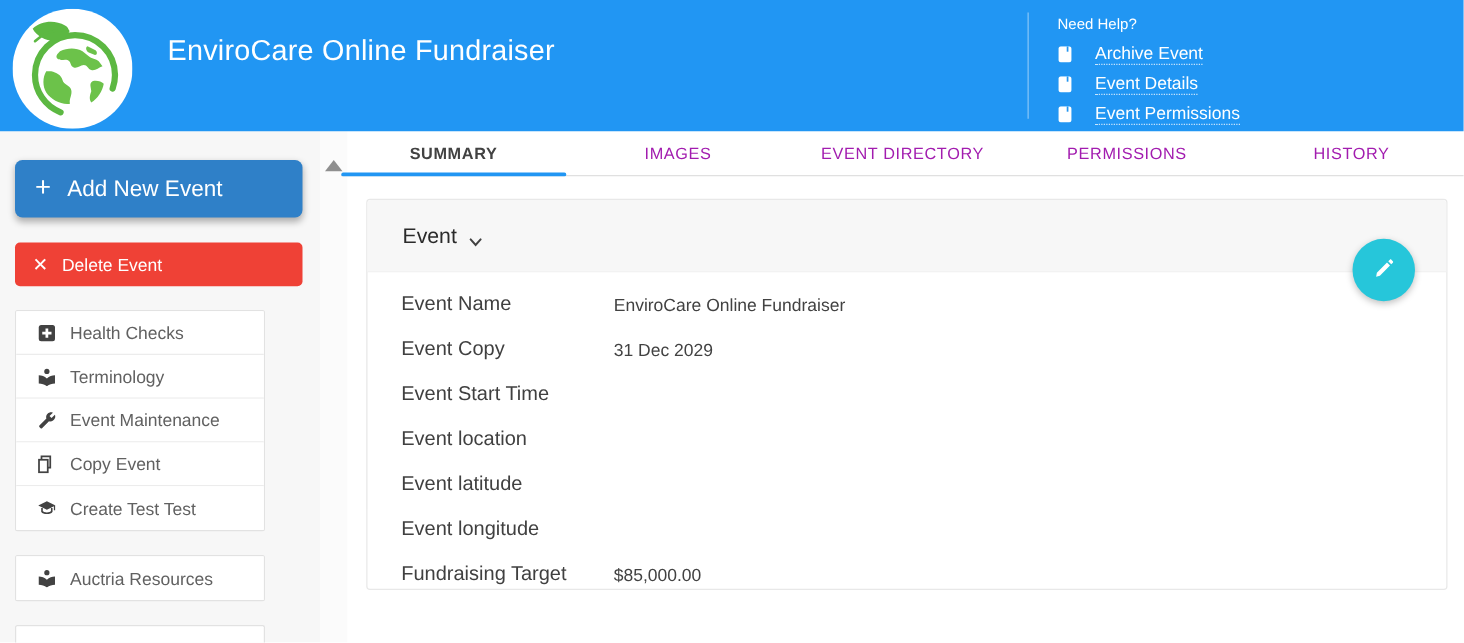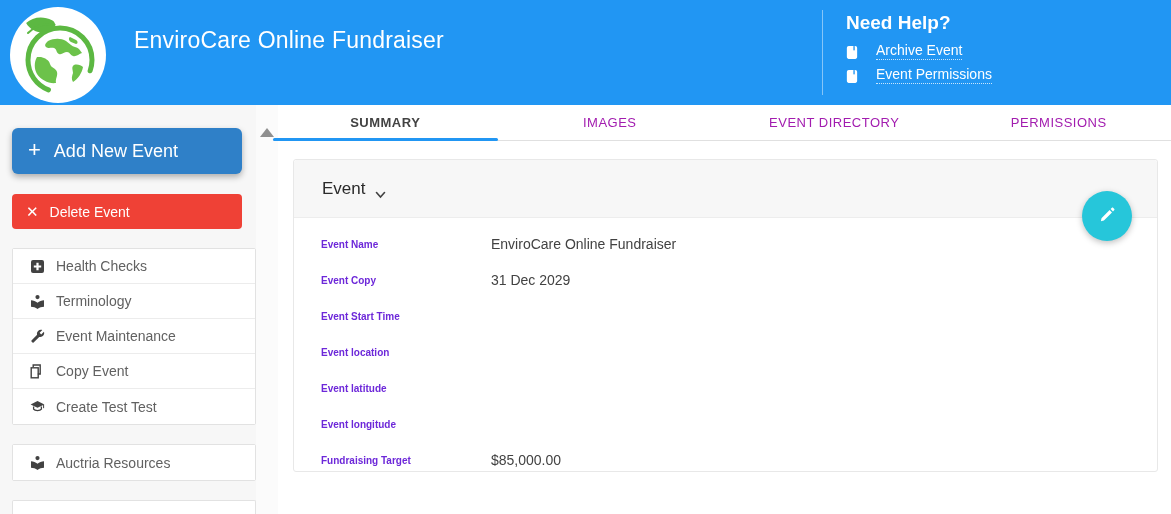--- a/index.html
+++ b/index.html
@@ -5,58 +5,58 @@
   * { margin:0; padding:0; box-sizing:border-box; }
   html,body { width:1171px; height:514px; overflow:hidden; }
   body { font-family:"Liberation Sans", sans-serif; background:#fff; }
   .app { position:relative; width:1171px; height:514px; }
 
   
   .topbar { position:relative; height:105px; background:#2196f3; display:flex; align-items:center; }
   .logo-wrap { width:96px; height:96px; margin:4px 0 0 10px; flex:0 0 auto; }
   .app-title { color:#fff; font-size:23px; font-weight:500; margin-left:28px; position:relative; top:-12px; letter-spacing:.2px; }
   .help { position:absolute; top:10px; left:822px; right:0; bottom:10px; border-left:1px solid rgba(255,255,255,.45); padding:2px 0 0 23px; }
-  .help-title { color:#fff; font-size:19px; font-weight:700; margin-bottom:8px; }
+  .help-title { color:#fff; font-size:12px; font-weight:400; margin-bottom:8px; }
   .help-link { display:flex; align-items:center; margin-bottom:6px; cursor:pointer; }
   .help-link .hl-icon { width:12px; height:13px; margin-right:18px; flex:0 0 auto; }
   .help-link .hl-label { color:#fff; font-size:14px; border-bottom:1px dotted rgba(255,255,255,.75); padding-bottom:1px; }
 
   
   .body-row { display:flex; height:409px; }
   .sidebar { width:256px; background:#f7f7f7; padding:23px 14px 0 12px; }
   .gutter { width:22px; background:#fbfbfb; display:flex; justify-content:center; }
   .collapse-tri { width:0; height:0; margin-top:23px; border-left:7px solid transparent; border-right:7px solid transparent; border-bottom:9px solid #8f8f8f; cursor:pointer; }
   .content { flex:1; background:#fff; }
 
   
   .btn-add { display:flex; align-items:center; width:230px; height:46px; background:#2f80c8; color:#fff; border:none; border-radius:6px; box-shadow:0 3px 6px rgba(0,0,0,.3); font-family:inherit; font-size:18px; font-weight:500; padding-left:16px; cursor:pointer; }
   .btn-add .plus { font-size:22px; font-weight:400; margin-right:13px; position:relative; top:-1px; }
   .btn-del { display:flex; align-items:center; width:230px; height:35px; background:#ef4136; color:#fff; border:none; border-radius:4px; font-family:inherit; font-size:14px; padding-left:14px; margin-top:20px; cursor:pointer; }
   .btn-del .x { font-size:15px; margin-right:11px; }
-  .menu-card { width:244px; background:#fff; border:1px solid #e2e2e2; border-radius:2px; margin-top:19px; }
+  .menu-card { width:200px; background:#fff; border:1px solid #e2e2e2; border-radius:2px; margin-top:19px; }
   .menu-item { display:flex; align-items:center; height:35px; padding-left:17px; border-bottom:1px solid #ececec; color:#616161; font-size:14px; cursor:pointer; background:#fff; }
   .menu-item:last-child { border-bottom:none; }
   .menu-item .mi-icon { width:15px; height:15px; margin-right:11px; flex:0 0 auto; }
   .menu-card.partial { height:17px; overflow:hidden; border-bottom:none; }
 
   
   .tabs { display:flex; height:36px; border-bottom:1px solid #e0e0e0; margin-left:-5px; }
   .tab { flex:1; display:flex; align-items:center; justify-content:center; font-size:13px; letter-spacing:.5px; color:#a21caf; cursor:pointer; position:relative; text-transform:uppercase; }
   .tab.active { color:#424242; font-weight:700; }
   .tab.active::after { content:""; position:absolute; left:0; right:0; bottom:-1px; height:3px; background:#2196f3; border-radius:2px; }
 
   
   .event-card { position:relative; width:865px; margin:18px 0 0 15px; border:1px solid #e8e8e8; border-radius:3px; background:#fff; height:313px; }
   .card-header { height:58px; background:#f7f7f7; border-bottom:1px solid #ededed; display:flex; align-items:center; padding-left:28px; border-radius:3px 3px 0 0; cursor:pointer; }
   .card-title { font-size:17px; color:#2b2b2b; }
   .chev { margin-left:10px; width:11px; height:8px; }
   .fab { position:absolute; top:31px; right:25px; width:50px; height:50px; border-radius:50%; background:#26c6da; border:none; box-shadow:0 2px 6px rgba(0,0,0,.25); display:flex; align-items:center; justify-content:center; cursor:pointer; }
   .card-body { padding:8px 0 0 0; }
   .field-row { display:flex; align-items:center; height:36px; padding-left:27px; }
-  .f-label { width:170px; font-size:10px; font-weight:700; color:#6d28d9; }
+  .f-label { width:170px; font-size:16px; font-weight:400; color:#404040; }
   .f-value { font-size:14px; color:#424242; }
 </style>
 </head>
 <body>
 
 <div class="app">
 
   <header class="topbar">
     <div class="logo-wrap">
       <svg viewBox="0 0 96 96" width="96" height="96">
@@ -78,20 +78,29 @@
       <div class="help-link">
         <span class="hl-icon">
           <svg viewBox="0 0 14 15" width="12" height="13">
               <path fill="#fff" d="M3.2 0h7.6C12 0 13 1 13 2.2v10.6c0 1.2-1 2.2-2.2 2.2H3.2C2 15 1 14 1 12.8V2.2C1 1 2 0 3.2 0z"></path>
               <rect x="8.6" y="0" width="1.6" height="5" fill="#2196f3"></rect>
             </svg>
         </span>
         <span class="hl-label">Archive Event</span>
       </div>
 
+      <div class="help-link">
+        <span class="hl-icon">
+          <svg viewBox="0 0 14 15" width="12" height="13">
+              <path fill="#fff" d="M3.2 0h7.6C12 0 13 1 13 2.2v10.6c0 1.2-1 2.2-2.2 2.2H3.2C2 15 1 14 1 12.8V2.2C1 1 2 0 3.2 0z"></path>
+              <rect x="8.6" y="0" width="1.6" height="5" fill="#2196f3"></rect>
+            </svg>
+        </span>
+        <span class="hl-label">Event Details</span>
+      </div>
 
       <div class="help-link">
         <span class="hl-icon">
           <svg viewBox="0 0 14 15" width="12" height="13">
               <path fill="#fff" d="M3.2 0h7.6C12 0 13 1 13 2.2v10.6c0 1.2-1 2.2-2.2 2.2H3.2C2 15 1 14 1 12.8V2.2C1 1 2 0 3.2 0z"></path>
               <rect x="8.6" y="0" width="1.6" height="5" fill="#2196f3"></rect>
             </svg>
         </span>
         <span class="hl-label">Event Permissions</span>
       </div>
@@ -186,20 +195,21 @@
       <div class="collapse-tri"></div>
     </div>
 
     <main class="content">
 
       <nav class="tabs">
         <div class="tab active">SUMMARY</div>
         <div class="tab">IMAGES</div>
         <div class="tab">EVENT DIRECTORY</div>
         <div class="tab">PERMISSIONS</div>
+        <div class="tab">HISTORY</div>
       </nav>
 
       <section class="event-card">
         <header class="card-header">
           <span class="card-title">Event</span>
           <span class="chev">
             <svg viewBox="0 0 11 8" width="11" height="8">
                 <path d="M1.5 1.5 5.5 6l4-4.5" fill="none" stroke="#424242" stroke-width="1.6" stroke-linecap="round"></path>
               </svg>
           </span>

